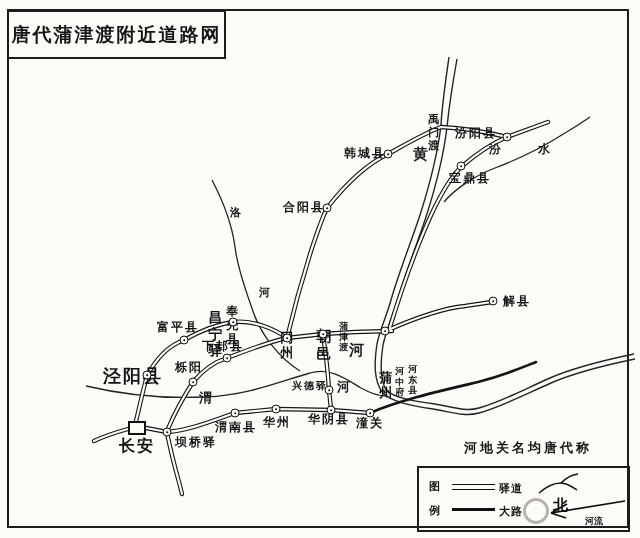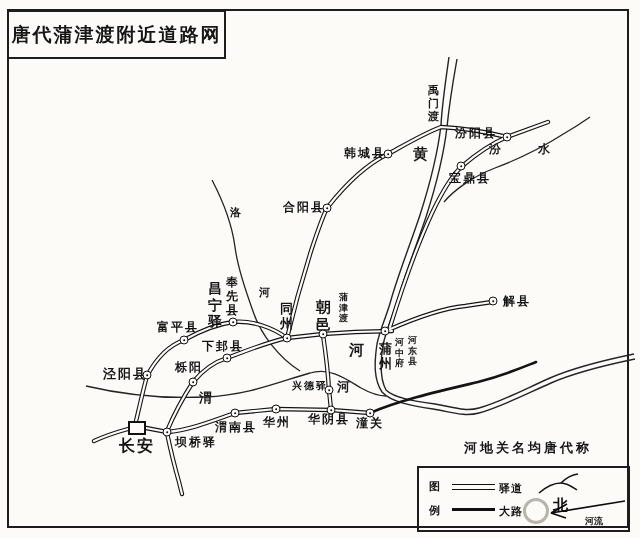--- a/index.html
+++ b/index.html
@@ -22,21 +22,21 @@
   .title-box .t{
     font-size:19px;font-weight:700;letter-spacing:2px;white-space:nowrap;
   }
   .label-layer{position:absolute;left:0;top:0;width:640px;height:538px;z-index:4;}
   .plabel{
     position:absolute;font-weight:700;color:#141414;white-space:nowrap;
     letter-spacing:2px;line-height:1;
   }
   .plabel.v{
     width:1.05em;white-space:normal;word-break:break-all;
-    letter-spacing:0;line-height:1.18;text-align:left;
+    letter-spacing:0;line-height:1.18;text-align:center;margin-top:29px;
   }
   .rlabel{
     position:absolute;font-weight:700;color:#1a1a1a;line-height:1;letter-spacing:0;
   }
   .marker-c{
     position:absolute;width:9px;height:9px;border:1.6px solid #111;border-radius:50%;
     background:#fcfbf8;transform:translate(-50%,-50%);box-sizing:border-box;z-index:5;
   }
   .marker-c .dot{
     position:absolute;left:50%;top:50%;width:2.6px;height:2.6px;background:#111;
@@ -182,21 +182,21 @@
       <span class="dot"></span>
     </div>
     <div class="plabel h" style="left: 202px; top: 340px; font-size: 12px;">下邽县</div>
     <div class="marker-c" style="left: 193px; top: 382px;">
       <span class="dot"></span>
     </div>
     <div class="plabel h" style="left: 175px; top: 361px; font-size: 12px;">栎阳</div>
     <div class="marker-c" style="left: 147px; top: 375px;">
       <span class="dot"></span>
     </div>
-    <div class="plabel h" style="left: 103px; top: 367px; font-size: 13px;">泾阳县</div>
+    <div class="plabel h" style="left: 103px; top: 367px; font-size: 18px;">泾阳县</div>
     <div class="marker-sq" style="left: 137px; top: 428px;"></div>
     <div class="plabel h" style="left: 119px; top: 438px; font-size: 16px;">长安</div>
     <div class="marker-c" style="left: 167px; top: 432px;">
       <span class="dot"></span>
     </div>
     <div class="plabel h" style="left: 175px; top: 436px; font-size: 12px;">坝桥驿</div>
     <div class="marker-c" style="left: 235px; top: 413px;">
       <span class="dot"></span>
     </div>
     <div class="plabel h" style="left: 215px; top: 421px; font-size: 12px;">渭南县</div>

